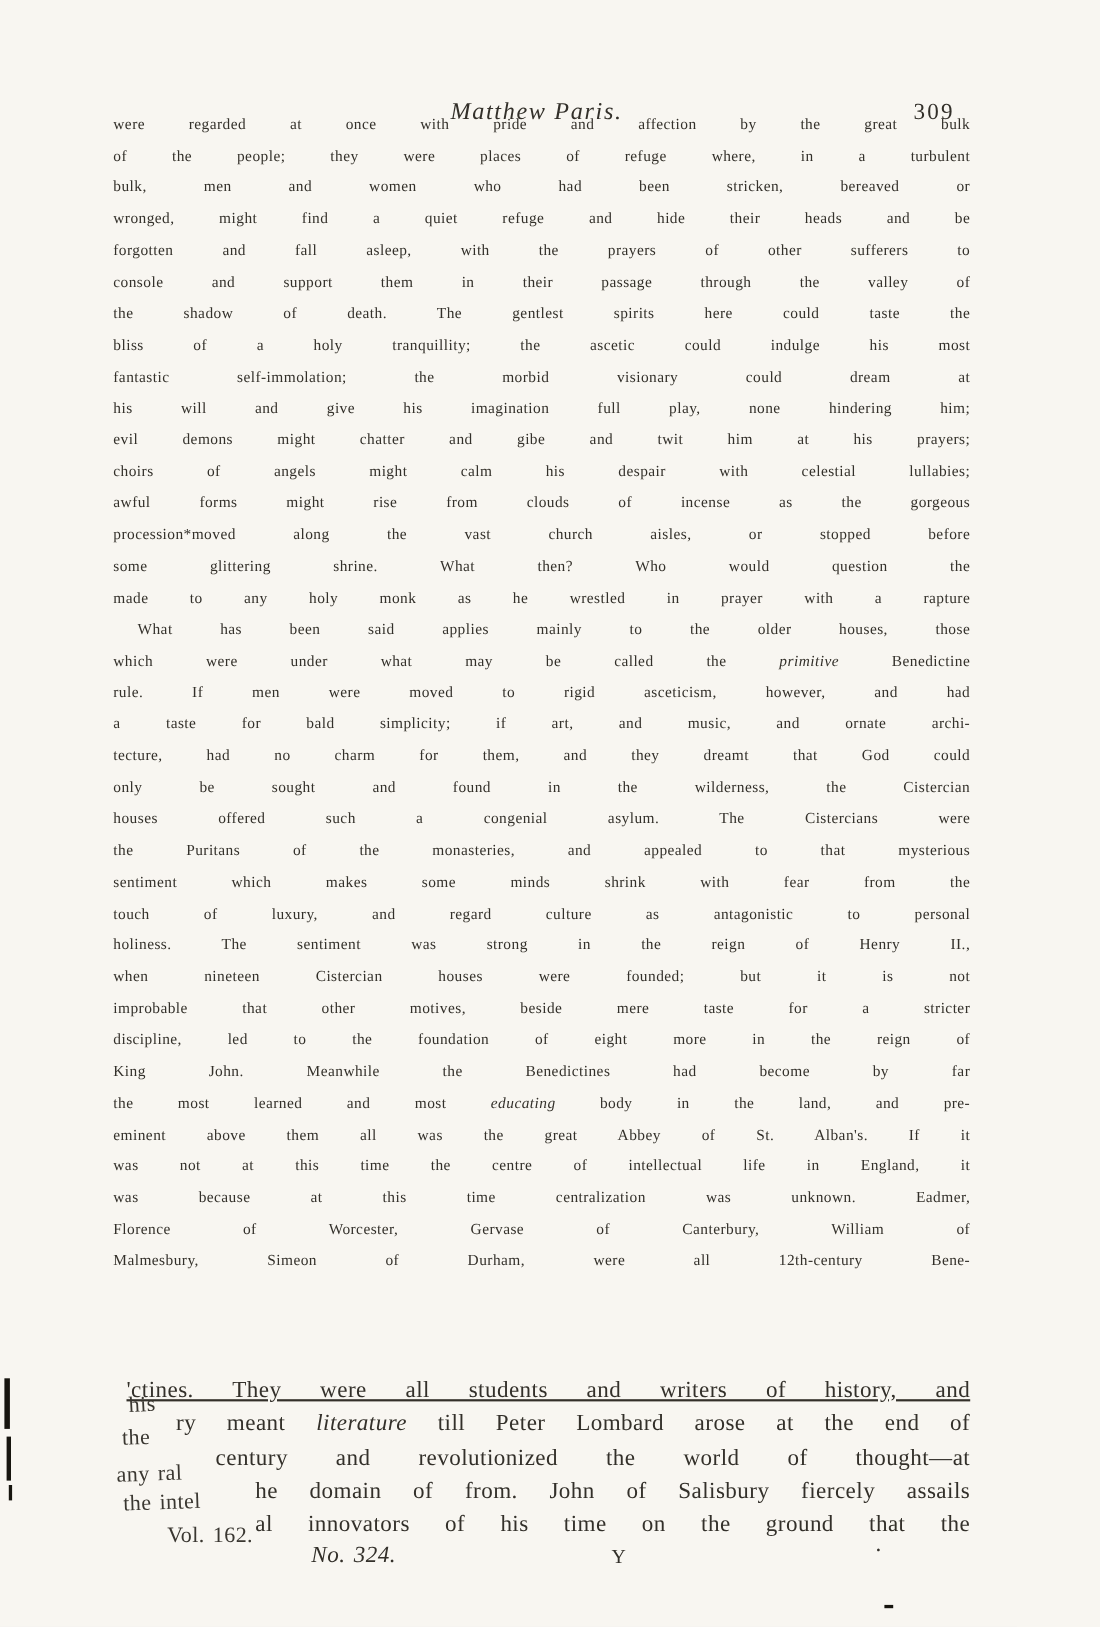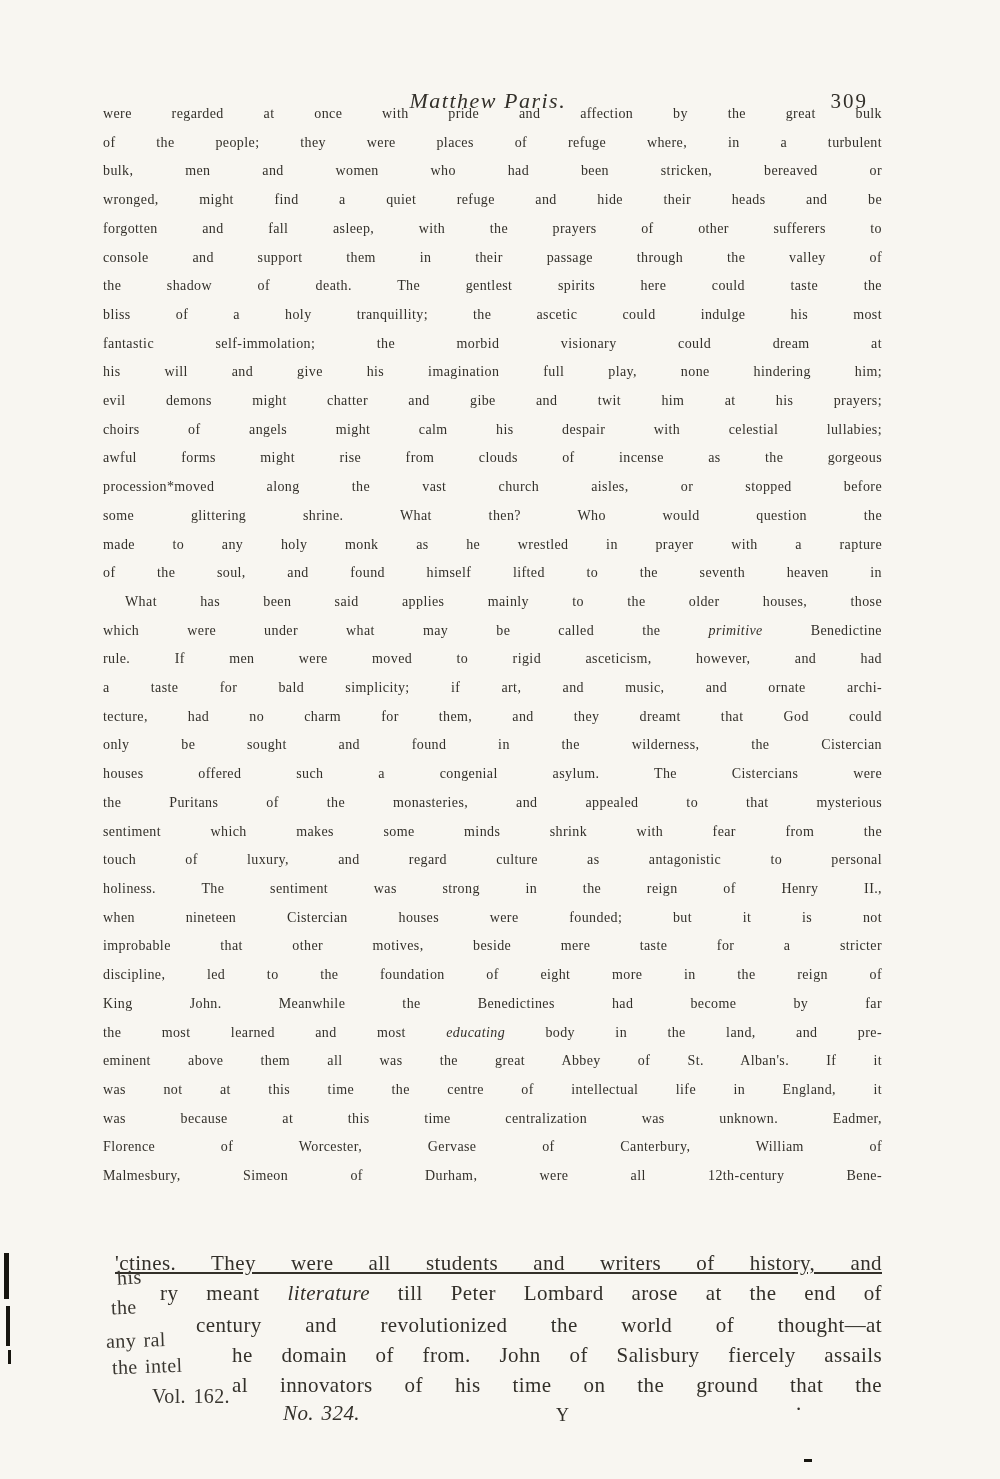--- a/index.html
+++ b/index.html
@@ -101,21 +101,20 @@
         <div class="line">the shadow of death.  The gentlest spirits here could taste the</div>
         <div class="line">bliss of a holy tranquillity; the ascetic could indulge his most</div>
         <div class="line">fantastic self-immolation; the morbid visionary could dream at</div>
         <div class="line">his will and give his imagination full play, none hindering him;</div>
         <div class="line">evil demons might chatter and gibe and twit him at his prayers;</div>
         <div class="line">choirs of angels might calm his despair with celestial lullabies;</div>
         <div class="line">awful forms might rise from clouds of incense as the gorgeous</div>
         <div class="line">procession*moved along the vast church aisles, or stopped before</div>
         <div class="line">some glittering shrine.  What then?  Who would question the</div>
         <div class="line">made to any holy monk as he wrestled in prayer with a rapture</div>
-        <div class="line">of the soul, and found himself lifted to the seventh heaven in</div>
       </div>
       <div>
         <div class="line indent">What has been said applies mainly to the older houses, those</div>
         <div class="line">which were under what may be called the <i>primitive</i> Benedictine</div>
         <div class="line">rule.  If men were moved to rigid asceticism, however, and had</div>
         <div class="line">a taste for bald simplicity; if art, and music, and ornate archi-</div>
         <div class="line">tecture, had no charm for them, and they dreamt that God could</div>
         <div class="line">only be sought and found in the wilderness, the Cistercian</div>
         <div class="line">houses offered such a congenial asylum.  The Cistercians were</div>
         <div class="line">the Puritans of the monasteries, and appealed to that mysterious</div>

